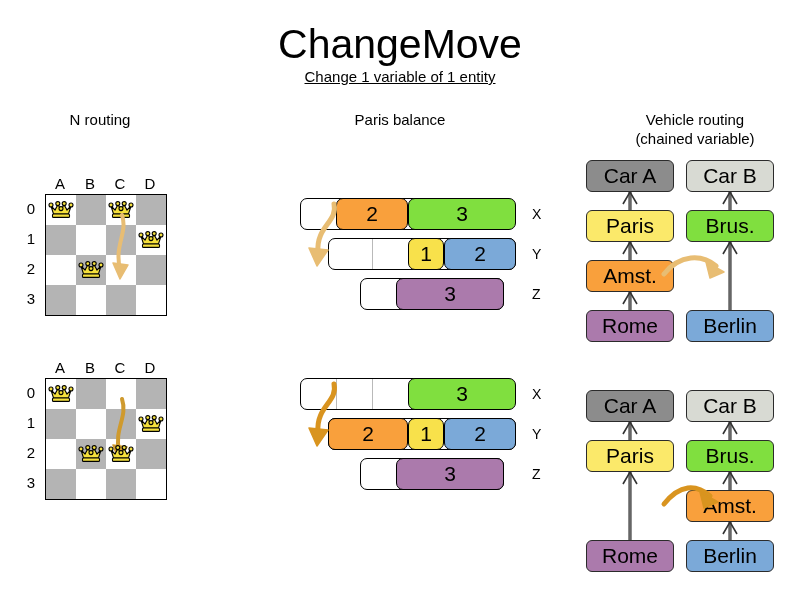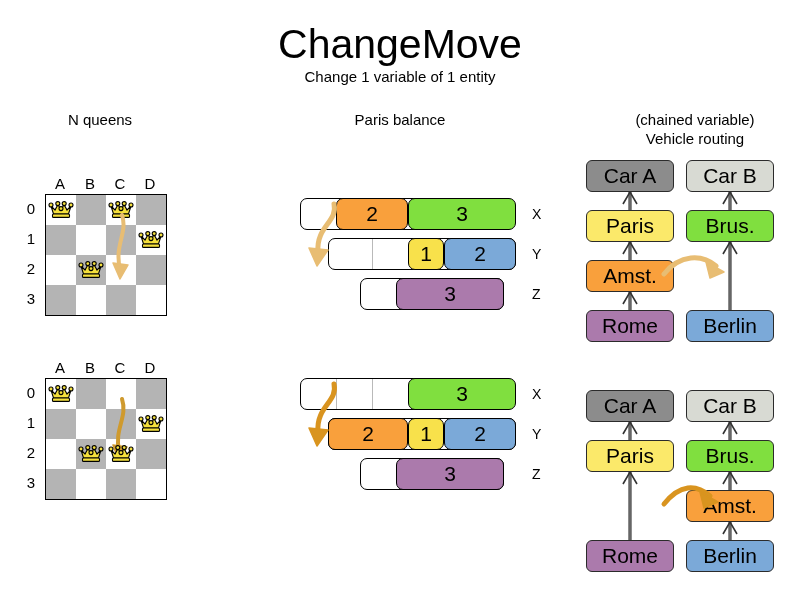--- a/index.html
+++ b/index.html
@@ -23,20 +23,21 @@
     text-align: center;
     font-size: 41px;
     line-height: 44px;
     font-weight: normal;
   }
   #sub-title {
     left: 0; top: 68px; width: 800px;
     text-align: center;
     font-size: 15px;
     line-height: 18px;
+    text-decoration: underline;
   }
   .section-title {
     text-align: center;
     font-size: 15px;
     line-height: 19px;
   }
   #sect-nqueens  { left: 20px;  top: 110px; width: 160px; }
   #sect-cloud    { left: 300px; top: 110px; width: 200px; }
   #sect-vehicle  { left: 600px; top: 110px; width: 190px; }
 
@@ -115,25 +116,25 @@
   .vr-arrow { position: absolute; }
 
   svg { display: block; overflow: visible; }
 </style>
 </head>
 <body>
 
 <div class="abs" id="main-title">ChangeMove</div>
 <div class="abs" id="sub-title">Change 1 variable of 1 entity</div>
 
-<div class="abs section-title" id="sect-nqueens">N queens</div>
+<div class="abs section-title" id="sect-nqueens">N routing</div>
 <div class="abs section-title" id="sect-cloud">Paris balance</div>
 <div class="abs" id="sect-vehicle">
+  <div class="section-title">Vehicle routing</div>
   <div class="section-title">(chained variable)</div>
-  <div class="section-title">Vehicle routing</div>
 </div>
 
 <div class="abs board-wrap" id="board-before" style="left:20px; top:176px;">
 
   <div class="abs col-label" style="left:25px;  top:0; width:30px;">A</div>
   <div class="abs col-label" style="left:55px;  top:0; width:30px;">B</div>
   <div class="abs col-label" style="left:85px;  top:0; width:30px;">C</div>
   <div class="abs col-label" style="left:115px; top:0; width:30px;">D</div>
 
   <div class="abs row-label" style="left:2px; top:25px;  width:18px;">0</div>

